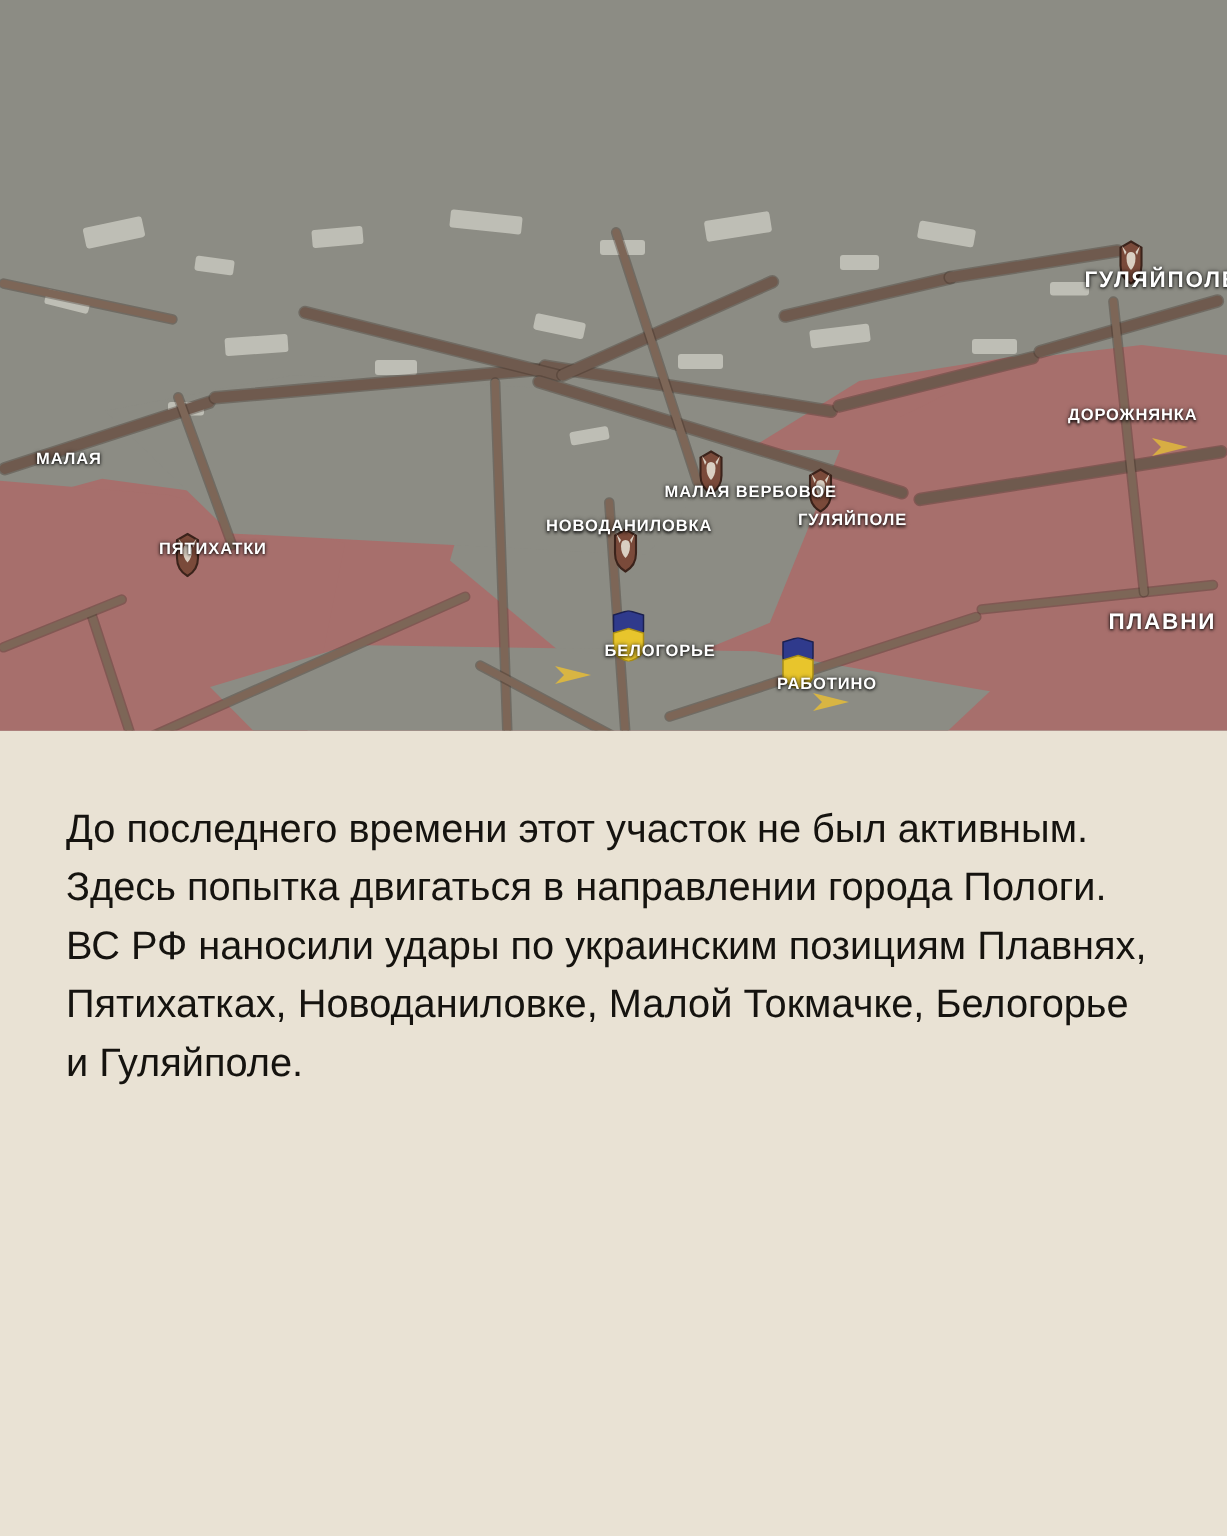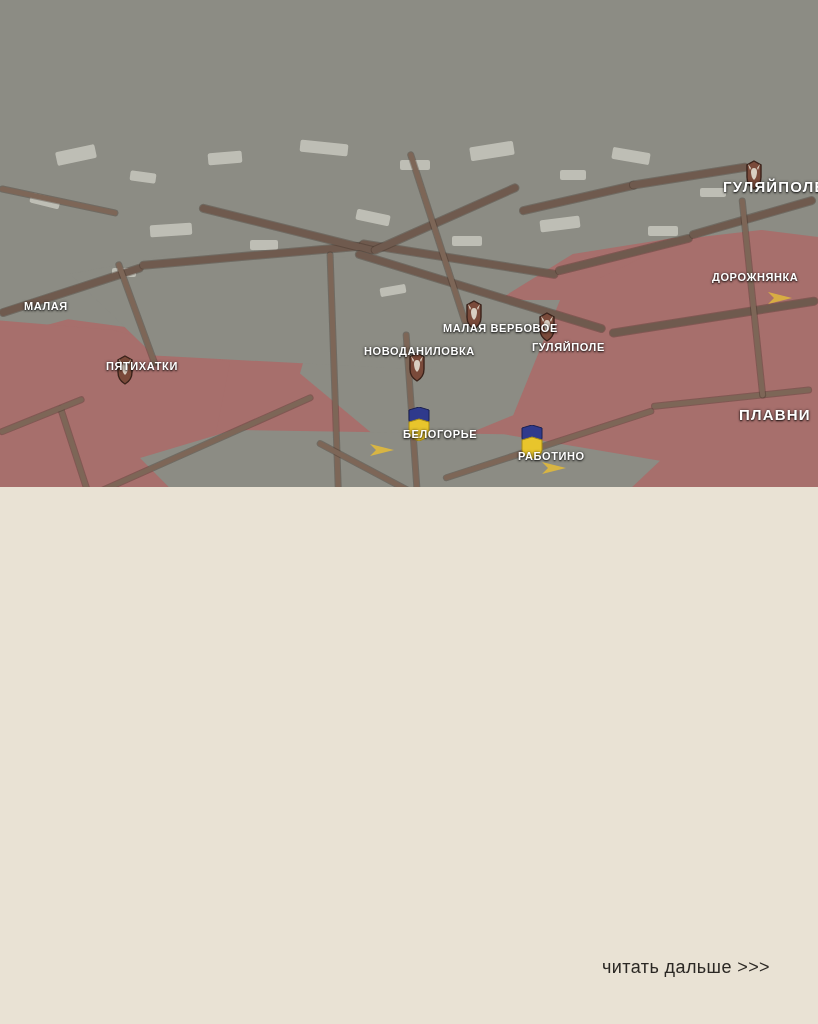--- a/index.html
+++ b/index.html
@@ -275,16 +275,18 @@
       <div class="mlabel" style="left:423px;top:322px;">МАЛАЯ ВЕРБОВОЕ</div>
       <div class="mlabel" style="left:344px;top:345px;">НОВОДАНИЛОВКА</div>
       <div class="mlabel" style="left:512px;top:341px;">ГУЛЯЙПОЛЕ</div>
       <div class="mlabel big" style="left:719px;top:406px;">ПЛАВНИ</div>
       <div class="mlabel" style="left:383px;top:428px;">БЕЛОГОРЬЕ</div>
       <div class="mlabel" style="left:498px;top:450px;">РАБОТИНО</div>
     </div>
 
   </div>
 
-
-  <div class="readmore">читать дальше &gt;&gt;&gt;</div>
+  <div class="caption-wrap">
+    <div class="caption">До последнего времени этот участок не был активным. Здесь попытка двигаться в направлении города Пологи. ВС РФ наносили удары по украинским позициям Плавнях, Пятихатках, Новоданиловке, Малой Токмачке, Белогорье и Гуляйполе.</div>
+  </div>
+
 
 </div>
 
 </body></html>

